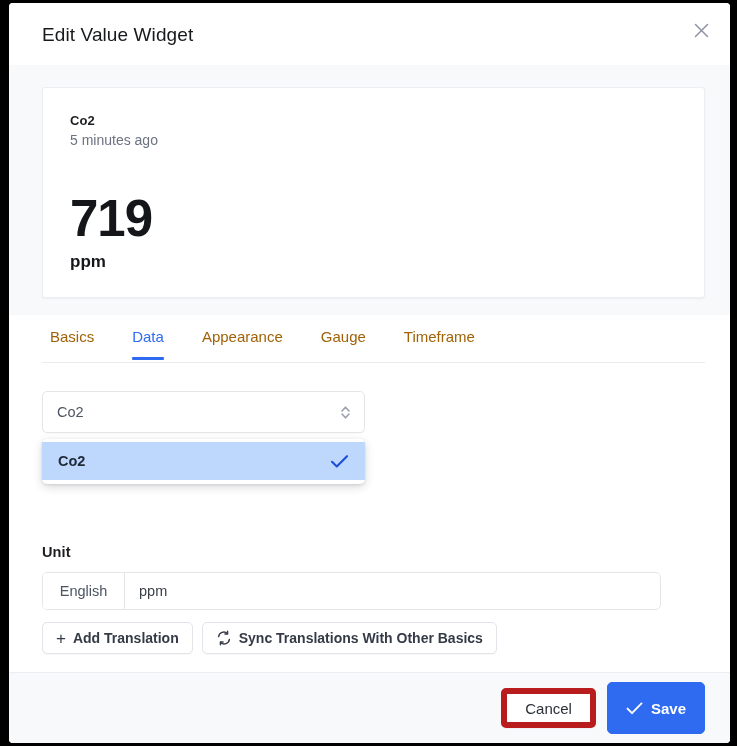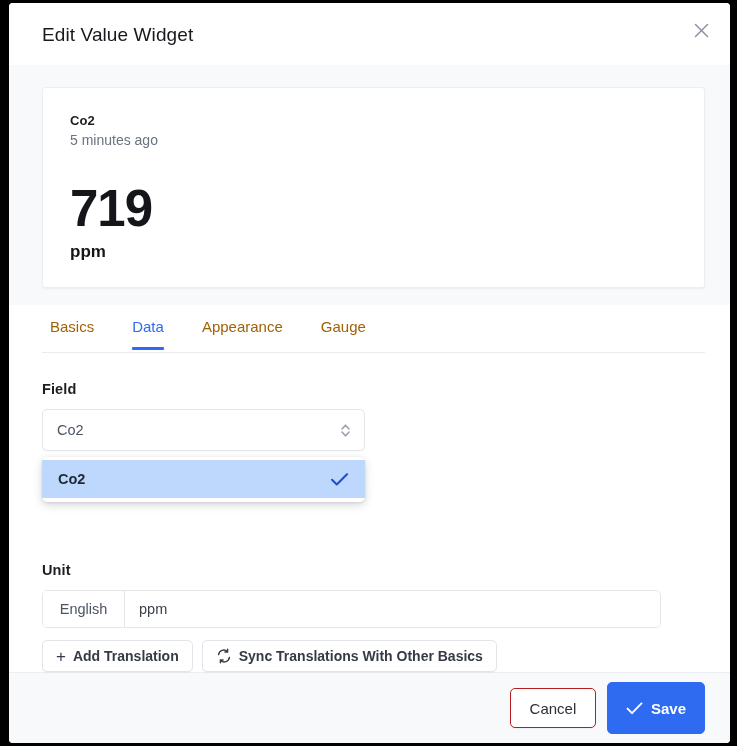--- a/index.html
+++ b/index.html
@@ -86,21 +86,21 @@
     font-weight: 400;
     color: #6b7280;
     margin-top: 2px;
     line-height: 1.3;
   }
   .pc-value {
     font-size: 51px;
     font-weight: bold;
     color: #14161a;
     line-height: 1;
-    margin-top: 34px;
+    margin-top: 44px;
     letter-spacing: -1px;
   }
   .pc-unit {
     font-size: 17px;
     font-weight: bold;
     color: #14161a;
     margin-top: 9px;
     line-height: 1.1;
   }
 
@@ -276,21 +276,21 @@
     align-items: center;
     justify-content: flex-end;
     gap: 11px;
     padding: 0 25px 0 0;
   }
   .cancel-btn {
     height: 40px;
     min-width: 86px;
     padding: 0 18px;
     background: #ffffff;
-    border: 1px solid #b91c1c;
+    border: 6px solid #b91c1c;
     border-radius: 5px;
     font-size: 15px;
     color: #2b2f36;
     cursor: pointer;
     font-family: inherit;
     box-shadow: 0 1px 1px rgba(16,24,40,0.04);
   }
   .save-btn {
     height: 52px;
     min-width: 88px;
@@ -334,27 +334,27 @@
       <div class="pc-unit">ppm</div>
     </div>
   </div>
 
   <div class="tabs-wrap">
     <div class="tabs">
       <button class="tab">Basics</button>
       <button class="tab active">Data</button>
       <button class="tab">Appearance</button>
       <button class="tab">Gauge</button>
+      <button class="tab">Timeframe</button>
     </div>
     <div class="tabs-rule"></div>
   </div>
 
   <div class="modal-body">
 
-    <div class="field-label">Field</div>
 
     <div class="select-wrap">
       <div class="select-box">
         <span class="select-value">Co2</span>
         <span class="stepper-icon">
           <svg width="13" height="17" viewBox="0 0 13 17" fill="none">
             <path d="M3 7 L6.5 3.2 L10 7" stroke="#9aa0ad" stroke-width="1.6" stroke-linecap="round" stroke-linejoin="round"></path>
             <path d="M3 10 L6.5 13.8 L10 10" stroke="#9aa0ad" stroke-width="1.6" stroke-linecap="round" stroke-linejoin="round"></path>
           </svg>
         </span>

